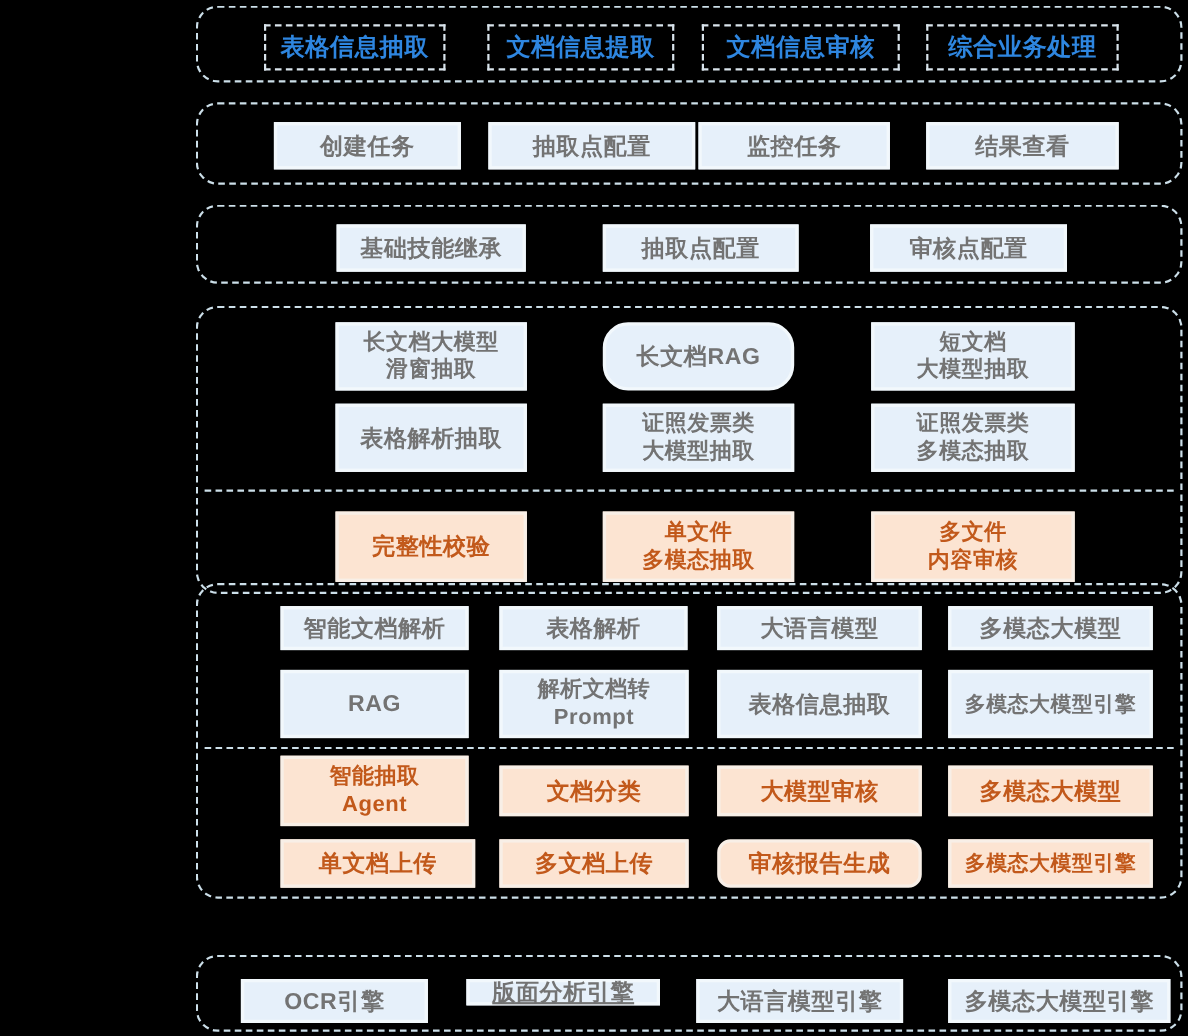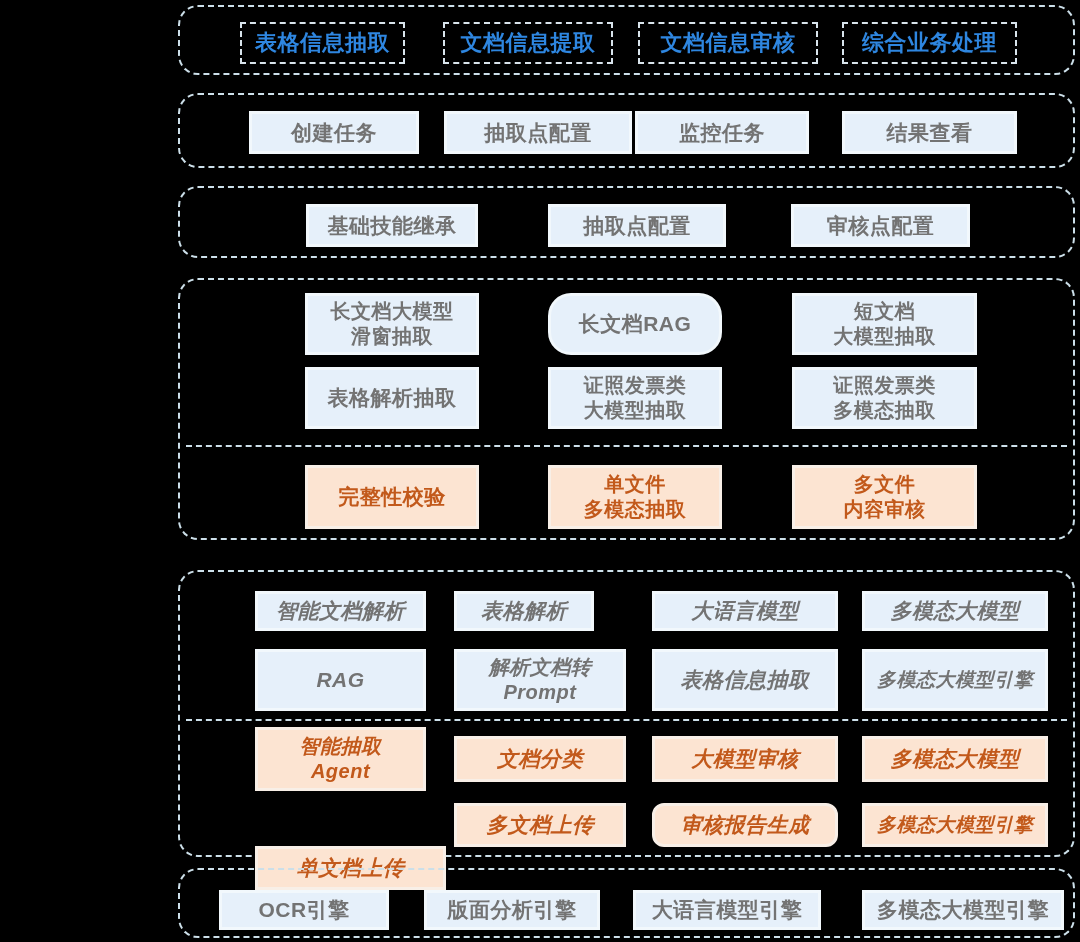--- a/index.html
+++ b/index.html
@@ -59,40 +59,40 @@
   <div class="box blue two" style="left:612px;top:87px;width:185px;height:62px;">证照发票类
 多模态抽取</div>
   <div class="divider" style="top:165px;"></div>
   <div class="box orange" style="left:125px;top:185px;width:174px;height:64px;">完整性校验</div>
   <div class="box orange two" style="left:368px;top:185px;width:174px;height:64px;">单文件
 多模态抽取</div>
   <div class="box orange two" style="left:612px;top:185px;width:185px;height:64px;">多文件
 内容审核</div>
 </div>
 
-<div class="layer" style="top:570px;height:287px;font-style:italic;">
+<div class="layer" style="top:530px;height:287px;">
   <div class="box blue" style="left:75px;top:19px;width:171px;height:40px;">智能文档解析</div>
-  <div class="box blue" style="left:274px;top:19px;width:140px;height:40px;">表格解析</div>
+  <div class="box blue" style="left:274px;top:19px;width:171px;height:40px;">表格解析</div>
   <div class="box blue" style="left:472px;top:19px;width:186px;height:40px;">大语言模型</div>
   <div class="box blue" style="left:682px;top:19px;width:186px;height:40px;">多模态大模型</div>
   <div class="box blue" style="left:75px;top:77px;width:171px;height:62px;">RAG</div>
   <div class="box blue two" style="left:274px;top:77px;width:172px;height:62px;">解析文档转
 Prompt</div>
   <div class="box blue" style="left:472px;top:77px;width:186px;height:62px;">表格信息抽取</div>
   <div class="box blue" style="left:682px;top:77px;width:186px;height:62px;font-size:19px;">多模态大模型引擎</div>
   <div class="divider" style="top:147px;"></div>
   <div class="box orange two" style="left:75px;top:155px;width:171px;height:64px;">智能抽取
 Agent</div>
   <div class="box orange" style="left:274px;top:164px;width:172px;height:46px;">文档分类</div>
   <div class="box orange" style="left:472px;top:164px;width:186px;height:46px;">大模型审核</div>
   <div class="box orange" style="left:682px;top:164px;width:186px;height:46px;">多模态大模型</div>
-  <div class="box orange" style="left:75px;top:231px;width:191px;height:44px;margin-top:43px;">单文档上传</div>
+  <div class="box orange" style="left:75px;top:231px;width:177px;height:44px;">单文档上传</div>
   <div class="box orange" style="left:274px;top:231px;width:172px;height:44px;">多文档上传</div>
   <div class="box orange" style="left:472px;top:231px;width:186px;height:44px;border-radius:12px;">审核报告生成</div>
   <div class="box orange" style="left:682px;top:231px;width:186px;height:44px;font-size:19px;">多模态大模型引擎</div>
 </div>
 
 <div class="layer" style="top:868px;height:70px;">
   <div class="box blue" style="left:39px;top:20px;width:170px;height:40px;">OCR引擎</div>
-  <div class="box blue" style="left:244px;top:20px;width:176px;height:40px;">版面分析引擎</div>
+  <div class="box blue" style="left:244px;top:20px;width:176px;height:24px;text-decoration:underline;">版面分析引擎</div>
   <div class="box blue" style="left:453px;top:20px;width:188px;height:40px;">大语言模型引擎</div>
   <div class="box blue" style="left:682px;top:20px;width:202px;height:40px;">多模态大模型引擎</div>
 </div>
 
 </body></html>

